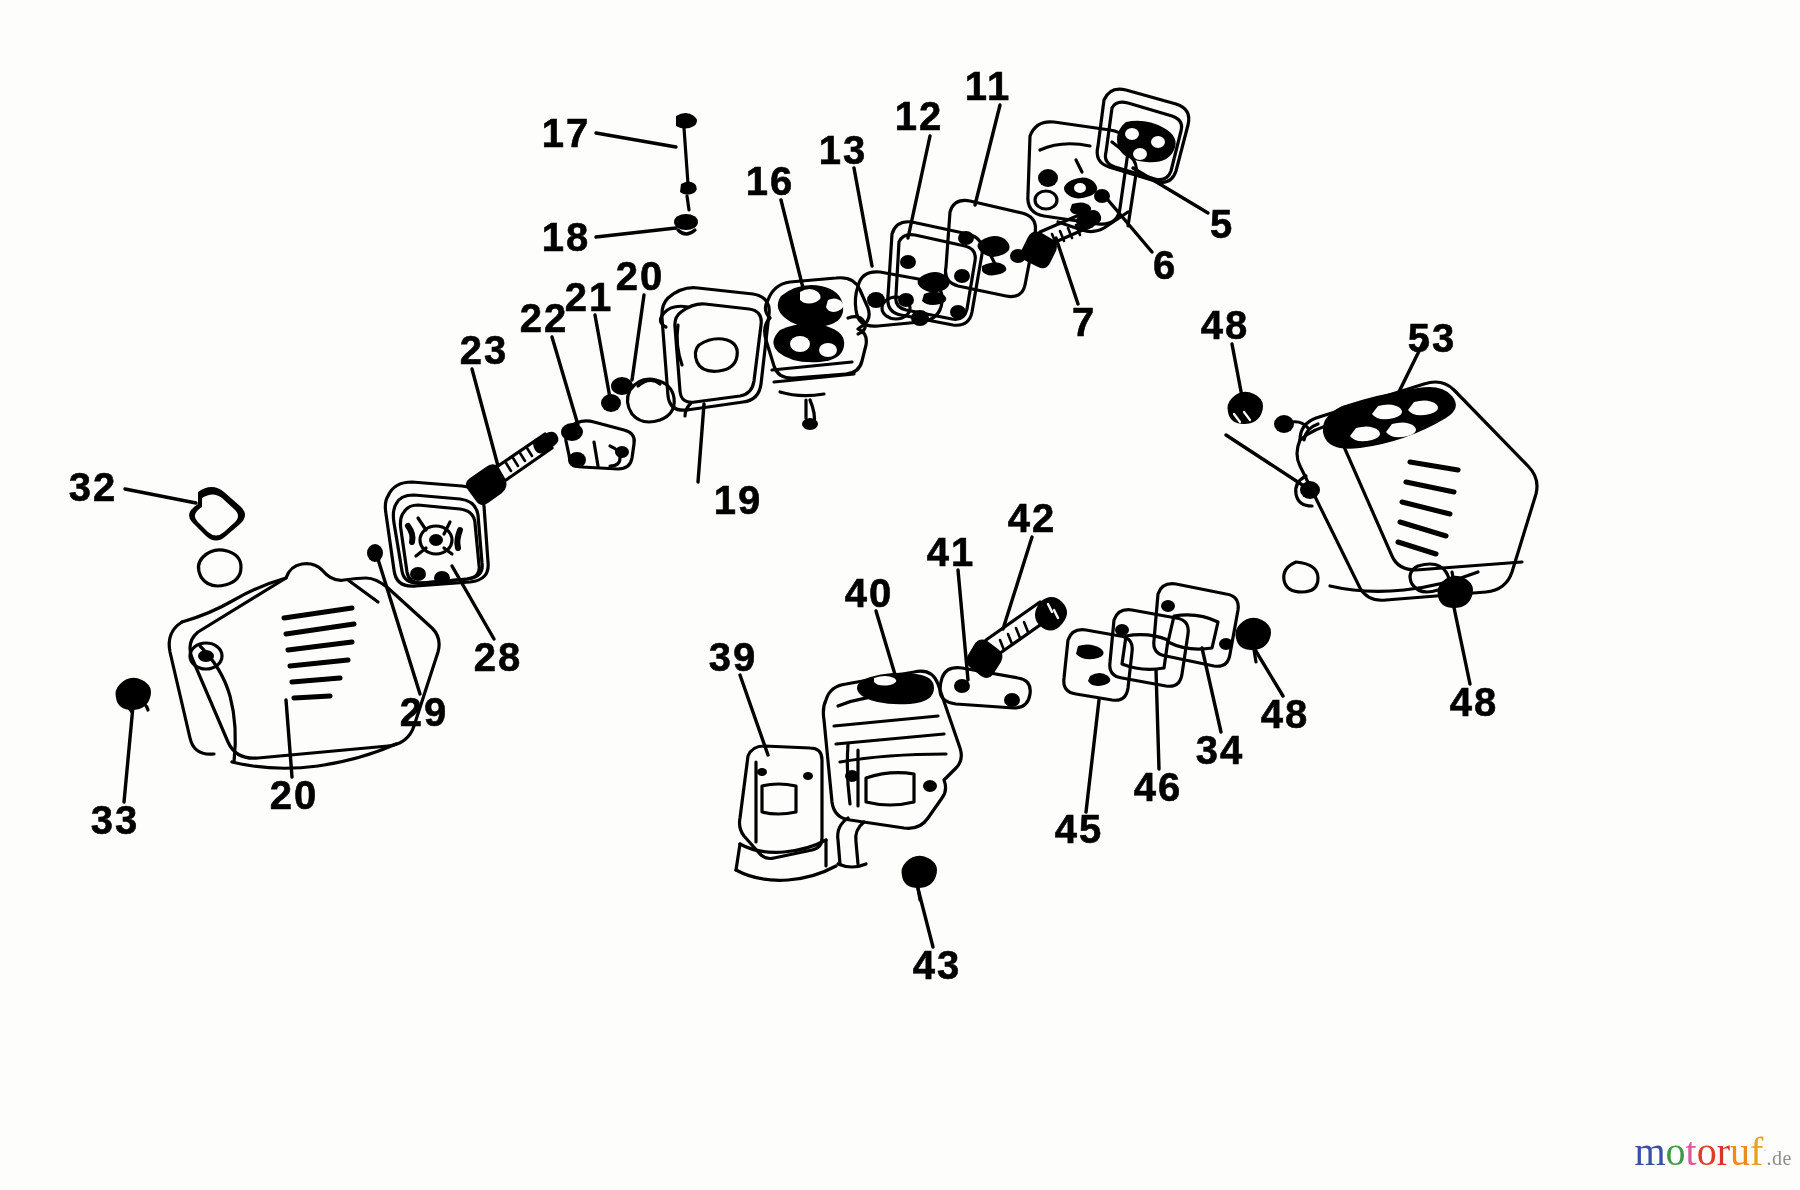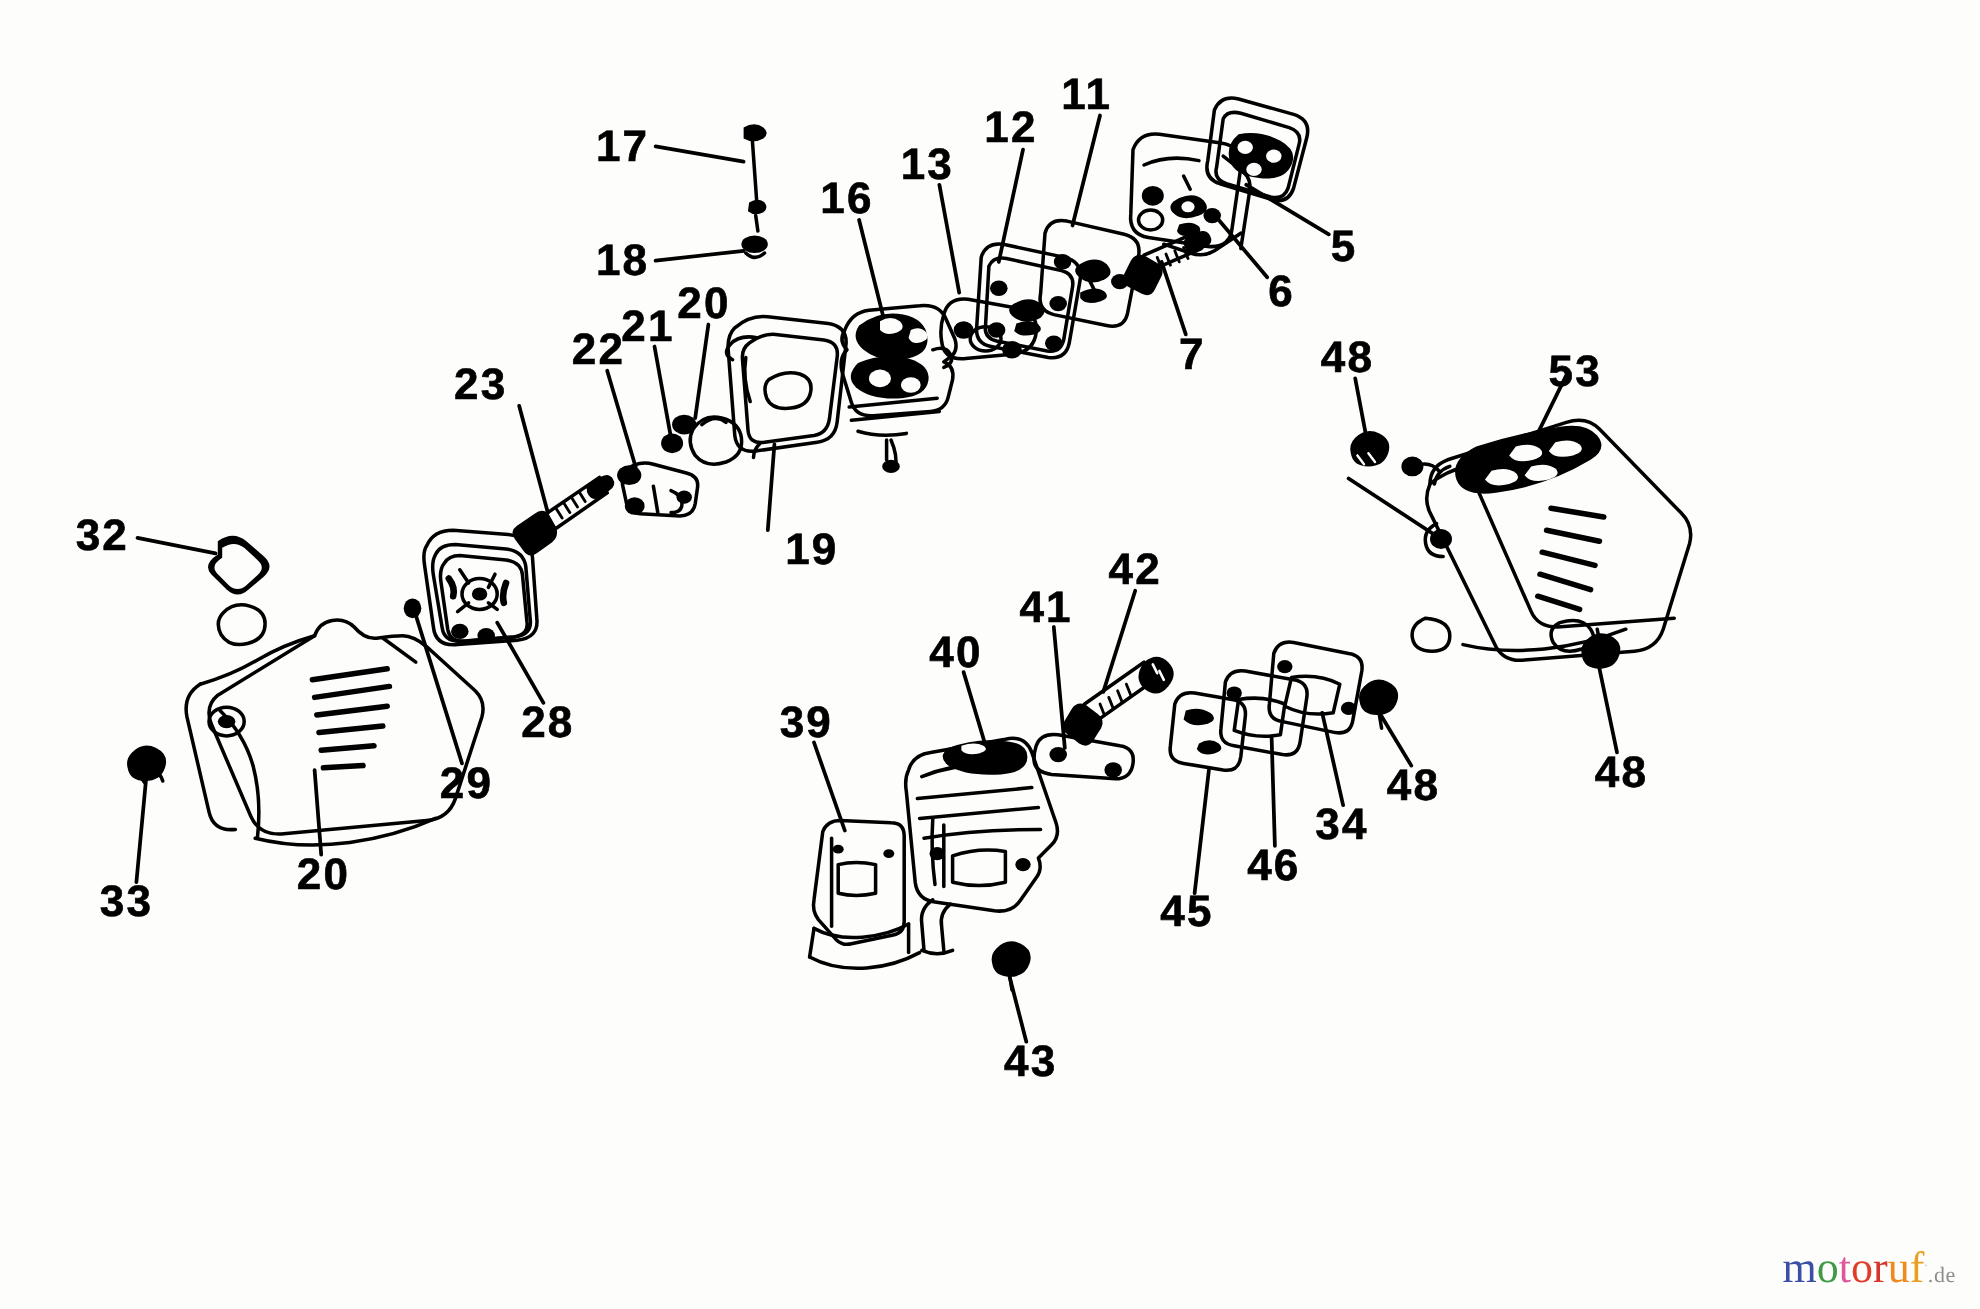--- a/index.html
+++ b/index.html
@@ -5,21 +5,21 @@
 <style>
   html,body{margin:0;padding:0;background:#ffffff;}
   body{width:1800px;height:1190px;position:relative;overflow:hidden;
        font-family:"Liberation Sans",sans-serif;background:#fdfdfb;}
   #sheet{position:absolute;inset:0;width:1800px;height:1190px;}
   #art{position:absolute;left:0;top:0;width:1800px;height:1190px;}
   .callout{position:absolute;color:#000;font-family:"Liberation Sans",sans-serif;
            font-weight:700;font-size:40px;line-height:1;letter-spacing:2px;
            transform:translate(-50%,-50%);white-space:nowrap;
            -webkit-text-stroke:0.6px #000;}
-  #wm{position:absolute;right:22px;bottom:18px;font-family:"Liberation Serif",serif;
+  #wm{position:absolute;right:8px;bottom:18px;font-family:"Liberation Serif",serif;
       font-size:40px;line-height:1;letter-spacing:0px;white-space:nowrap;}
   #wm .l{display:inline-block;}
   #wm .suf{font-size:20px;color:#8d8d8d;letter-spacing:0.5px;}
   #wm .dot{font-size:13px;vertical-align:super;}
 </style>
 </head>
 <body>
 
 <div id="sheet">
 
@@ -403,21 +403,21 @@
       <div class="callout" style="left: 770px; top: 181px;">16</div>
       <div class="callout" style="left: 843px; top: 150px;">13</div>
       <div class="callout" style="left: 919px; top: 116px; text-align: center;">12</div>
       <div class="callout" style="left: 988px; top: 86px;">11</div>
       <div class="callout" style="left: 1222px; top: 224px;">5</div>
       <div class="callout" style="left: 1165px; top: 265px;">6</div>
       <div class="callout" style="left: 1084px; top: 322px;">7</div>
       <div class="callout" style="left: 640px; top: 276px;">20</div>
       <div class="callout" style="left: 589px; top: 297px;">21</div>
       <div class="callout" style="left: 544px; top: 318px;">22</div>
-      <div class="callout" style="left: 437px; top: 350px;">23</div>
+      <div class="callout" style="left: 484px; top: 350px;">23</div>
       <div class="callout" style="left: 696px; top: 500px; margin-left: 42px;">19</div>
       <div class="callout" style="left: 93px; top: 487px;">32</div>
       <div class="callout" style="left: 498px; top: 657px;">28</div>
       <div class="callout" style="left: 424px; top: 712px;">29</div>
       <div class="callout" style="left: 294px; top: 795px;">20</div>
       <div class="callout" style="left: 115px; top: 820px;">33</div>
       <div class="callout" style="left: 733px; top: 657px;">39</div>
       <div class="callout" style="left: 869px; top: 593px;">40</div>
       <div class="callout" style="left: 951px; top: 552px;">41</div>
       <div class="callout" style="left: 1032px; top: 518px;">42</div>

